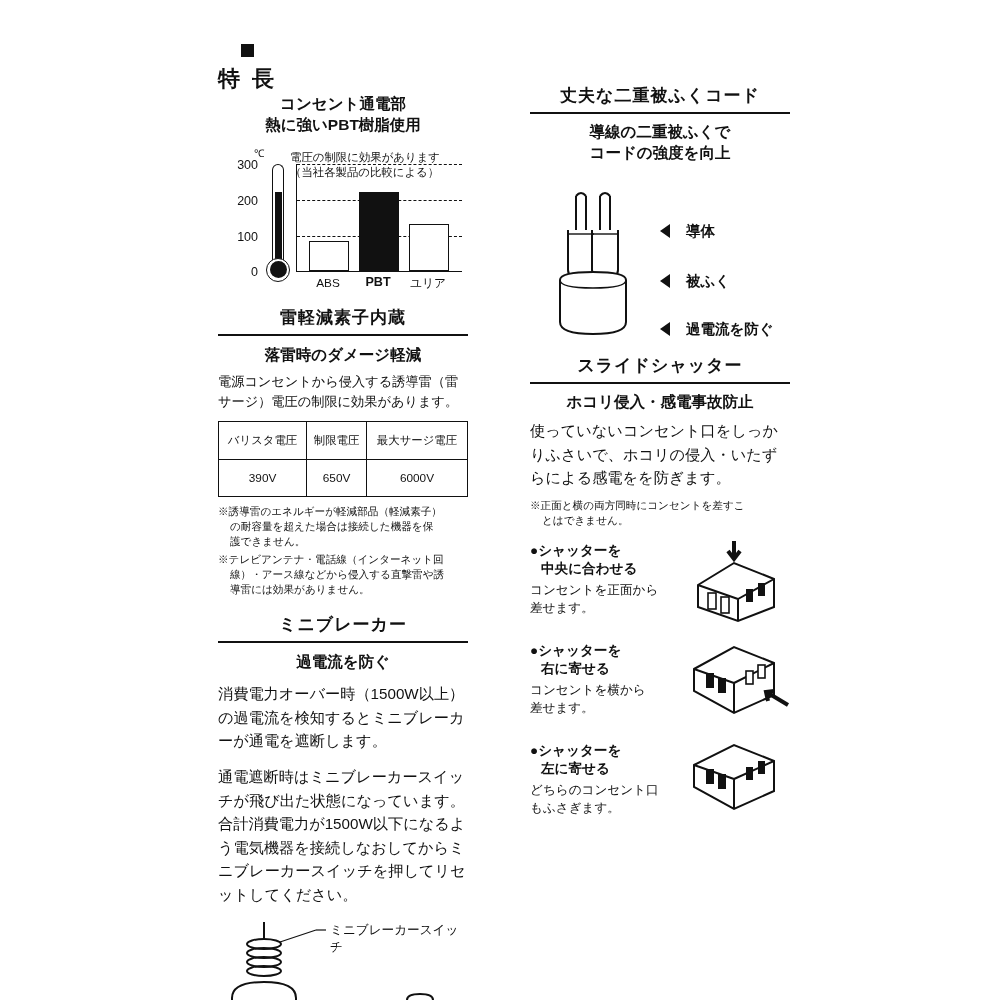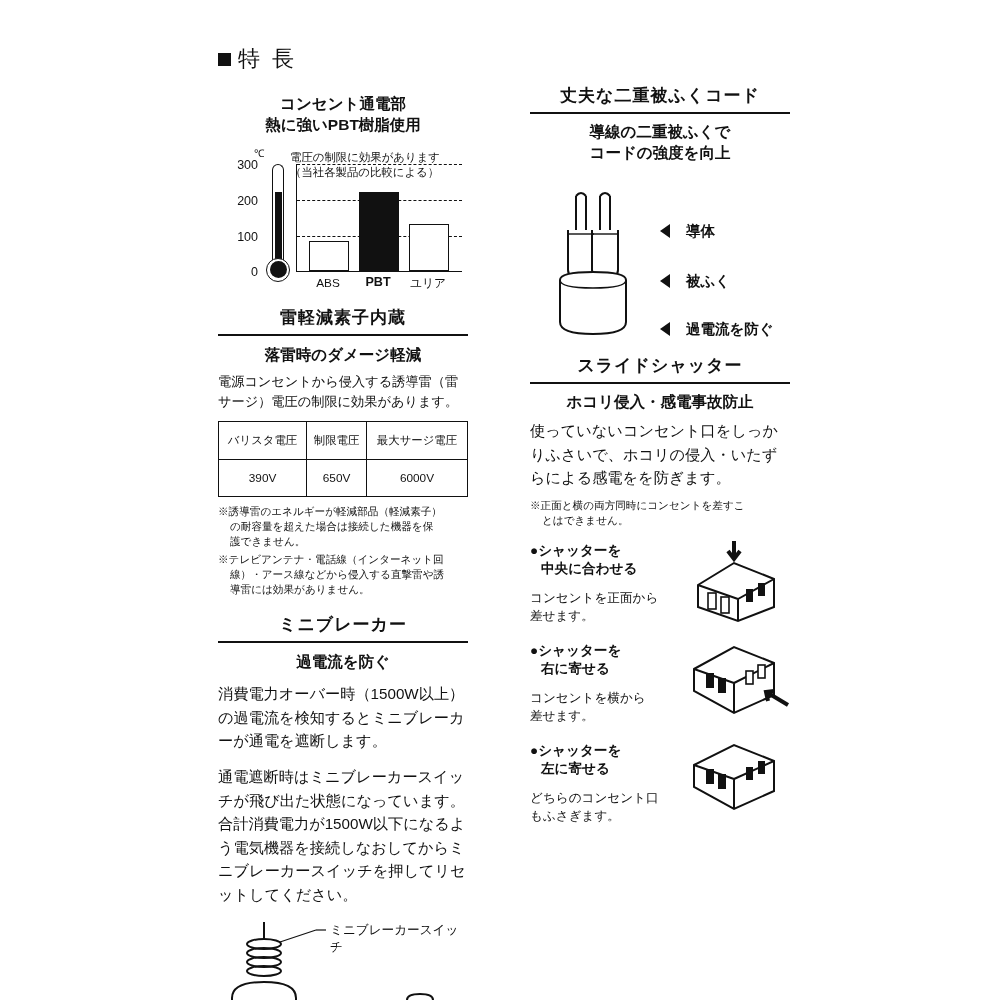--- a/index.html
+++ b/index.html
@@ -13,22 +13,22 @@
     overflow:hidden;
   }
   .page {
     position:absolute; inset:0;
     padding:28px 34px;
   }
 
   
   .main-heading {
     position:absolute; left:218px; top:44px;
-    font-size:22px; font-weight:normal; letter-spacing:3px;
-    display:flex; align-items:center; gap:7px;
+    font-size:22px; font-weight:bold; letter-spacing:3px;
+    display:flex; align-items:center; gap:7px;flex-direction:column;
   }
   .sq { display:inline-block; width:13px; height:13px; background:#111; }
 
   
   .col-left { position:absolute; left:218px; top:84px; width:250px; }
   .col-right { position:absolute; left:530px; top:84px; width:260px;font-family:Liberation Mono, monospace; }
 
   .sec-title {
     text-align:center;
     font-size:17px; font-weight:bold; letter-spacing:1px;
@@ -111,21 +111,21 @@
     display:flex; align-items:center; gap:16px;margin-top:16px;
   }
   .tri-l {
     width:0;height:0;border-top:7px solid transparent;border-bottom:7px solid transparent;
     border-right:10px solid #111;
   }
 
   
   .shut-item { position:relative; margin-top:14px; min-height:86px; }
   .shut-head { font-size:13.6px; font-weight:bold; line-height:1.35; }
-  .shut-body { font-size:12.6px; line-height:1.45; margin-top:10px; }
+  .shut-body { font-size:12.6px; line-height:1.45; margin-top:2px; }
 
   
   .brkbox { position:relative; height:118px; margin-top:14px; }
   .brk-lbl { position:absolute; font-size:12.6px; }
 </style>
 </head>
 <body>
 
 <div class="page">
 

